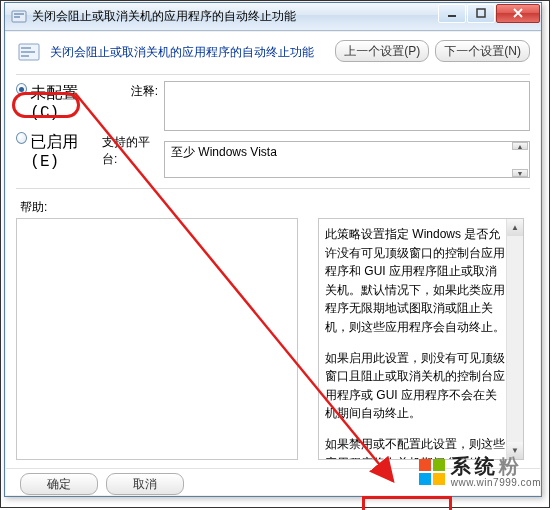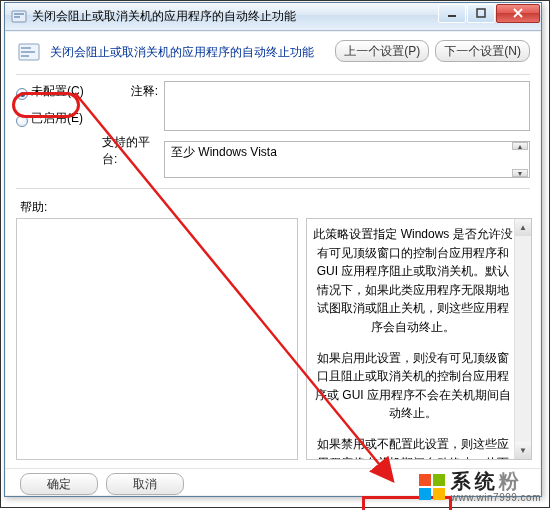--- a/index.html
+++ b/index.html
@@ -135,25 +135,26 @@
   }
   .radio-col {
     width: 86px;
     display: flex;
     flex-direction: column;
     gap: 10px;
     padding-top: 2px;
   }
   .radio-item {
     display: flex;
-    align-items: flex-end;
+    align-items: flex-start;
     gap: 3px;
-    font-size: 12px;
+    font-size: 16px;
     color: #000;
     cursor: pointer;
+    font-family: Liberation Mono, monospace;
   }
   .radio-dot {
     width: 12px; height: 12px;
     border: 1px solid #6b8fb0;
     border-radius: 50%;
     background: radial-gradient(circle at 35% 35%, #fff, #dfe9f3);
     display:flex; align-items:center; justify-content:center;
   }
   .radio-dot.checked::after {
     content: "";
@@ -220,24 +221,23 @@
     display: flex;
     padding: 4px 14px 2px 14px;
     font-size: 12px;
     color: #000;
   }
   .sh-left { width: 280px; }
   .sh-right { flex:1; }
 
   .panels {
     display: flex;
-    gap: 8px;
-    padding: 0 8px 8px 10px;
+    gap: 20px;
+    padding: 0 16px 8px 10px;
     height: 250px;
-    text-align: center;
   }
   .panel {
     border: 1px solid #c8c8c8;
     background: #fff;
     position: relative;
   }
   .panel-left { width: 282px; }
   .panel-right { flex:1; overflow:hidden; }
   .help-text {
     padding: 6px 18px 6px 6px;
@@ -285,21 +285,21 @@
     position: absolute;
     left: 0; top: 0;
     width: 100%; height: 100%;
     pointer-events: none;
   }
 
   
   .watermark {
     position: absolute;
     right: 8px;
-    bottom: 4px;
+    bottom: 19px;
     display: flex;
     align-items: center;
     gap: 6px;
     pointer-events:none;
   }
   .ms-grid {
     display: grid;
     grid-template-columns: 12px 12px;
     grid-template-rows: 12px 12px;
     gap: 2px;

